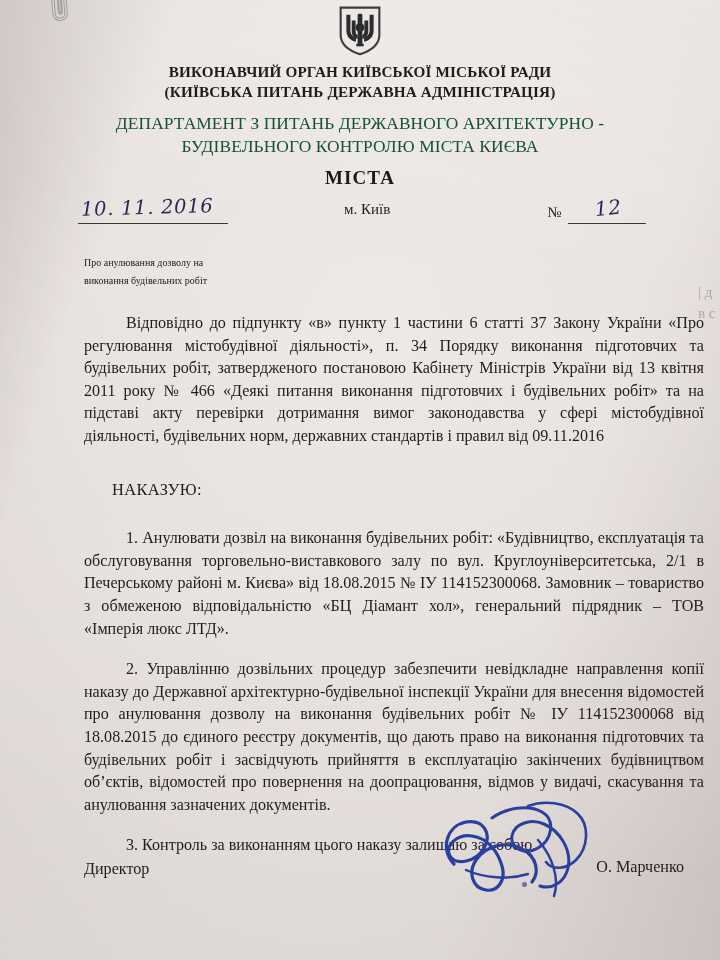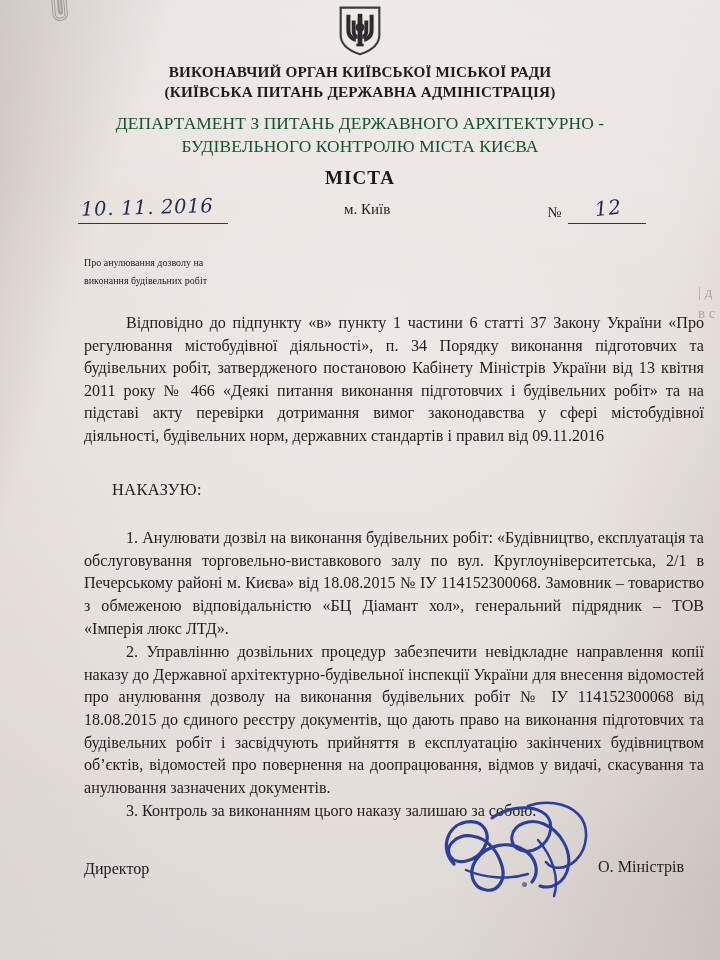--- a/index.html
+++ b/index.html
@@ -222,21 +222,21 @@
     hyphens: none;
   }
   .order-word {
     font-size: 16.4px;
     line-height: 22.6px;
     color: #201d1e;
     margin: 31px 0 26px 0;
     text-indent: 28px;
     letter-spacing: 0.4px;
   }
-  .item { margin-top: 1px; }
+  .item { margin-top: 18px; }
   .item.first { margin-top: 16px; }
 
   
   .sign-row {
     position: absolute;
     left: 84px;
     right: 36px;
     top: 852px;
     height: 40px;
   }
@@ -389,19 +389,19 @@
                      C92 56 78 48 80 36 C82 24 98 18 112 24
                      C128 31 140 50 136 68 C133 82 120 90 108 86" stroke-width="3.0"></path>
             <path d="M96 6 C112 0 134 2 146 14 C158 26 156 48 144 60
                      C134 70 120 70 114 62" stroke-width="2.6"></path>
             <path d="M34 70 C52 78 76 80 96 74" stroke-width="2.4"></path>
             <path d="M106 40 C120 56 128 78 122 96" stroke-width="2.4"></path>
           </g>
         </svg>
       </div>
 
-      <div class="sign-name">О. Міністрів</div>
+      <div class="sign-name">О. Марченко</div>
     </div>
 
     <div class="ink-dot"></div>
 
   </div>
 </div>
 
 </body></html>

